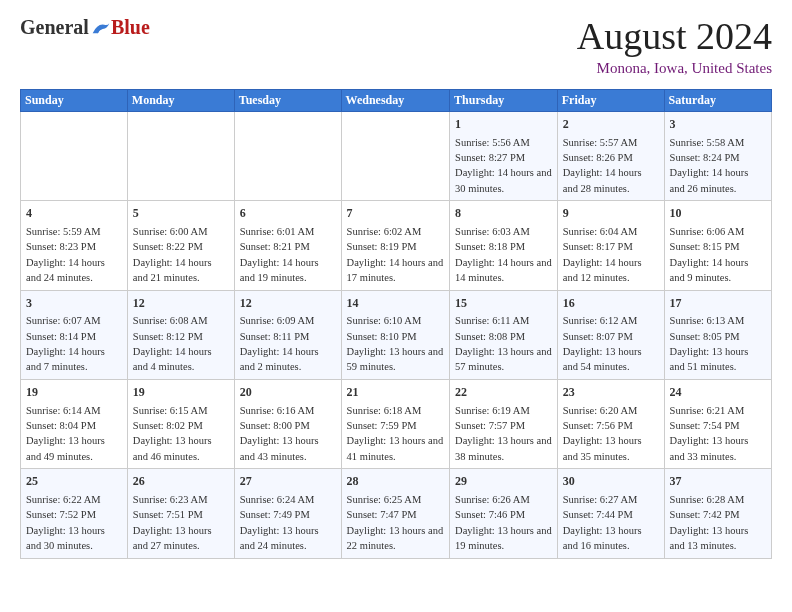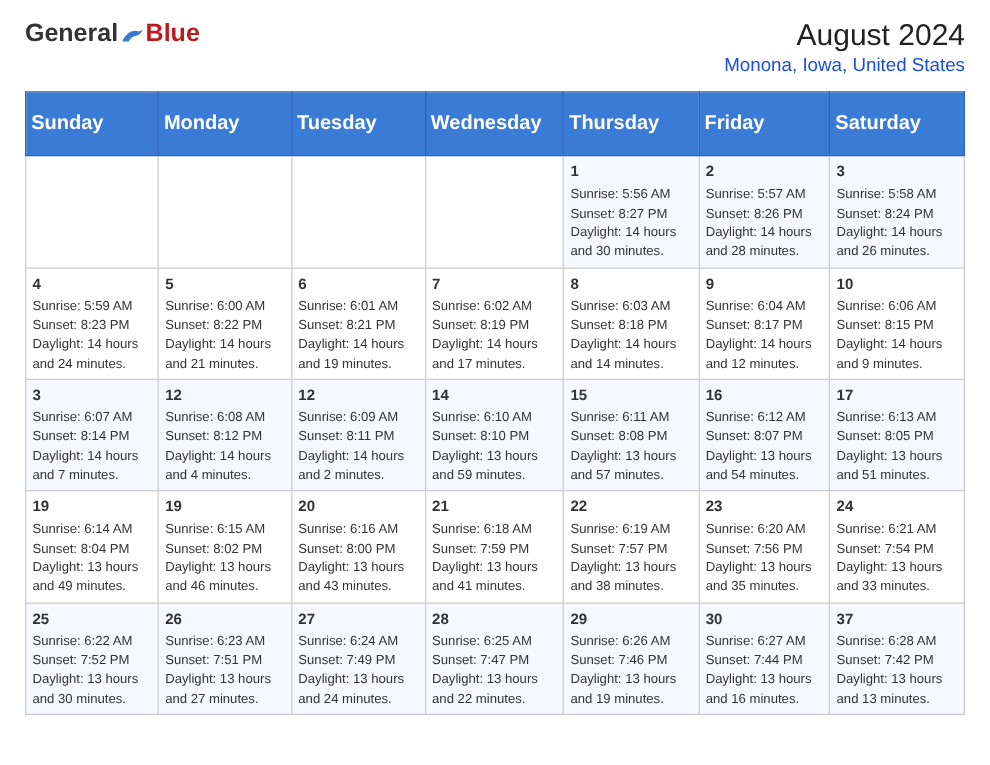--- a/index.html
+++ b/index.html
@@ -7,20 +7,21 @@
       font-family: Arial, sans-serif;
       background: #fff;
       width: 792px;
       min-height: 612px;
       overflow: hidden;
     }
     .page {
       width: 792px;
       padding: 16px 20px 16px 20px;
       background: #fff;
+      font-family: Liberation Serif, serif;
     }
     .header {
       display: flex;
       align-items: flex-start;
       justify-content: space-between;
       margin-bottom: 12px;
     }
     .logo {
       display: flex;
       flex-direction: column;
@@ -43,41 +44,41 @@
     }
     .logo-icon {
       width: 20px;
       height: 20px;
       margin-left: 2px;
     }
     .title-block {
       text-align: right;
     }
     .calendar-title {
-      font-size: 24px;
+      font-size: 38px;
       font-weight: 300;
       color: #222;
       line-height: 1.1;
     }
     .calendar-subtitle {
       font-size: 15px;
-      color: #1d4ed8;
+      color: #701a75;
       margin-top: 2px;
     }
     .calendar-table {
       width: 100%;
       border-collapse: collapse;
       font-size: 11px;
     }
     .calendar-table thead tr th {
       background: #3a7bd5;
       color: #fff;
-      padding: 16px 4px;
+      padding: 3px 4px;
       text-align: left;
-      font-size: 16px;
+      font-size: 12px;
       font-weight: 600;
       border: 1px solid #2e63b8;
     }
     .calendar-table tbody tr td {
       border: 1px solid #ccc;
       vertical-align: top;
       padding: 4px 5px;
       width: 113px;
       min-height: 70px;
       background: #fff;

